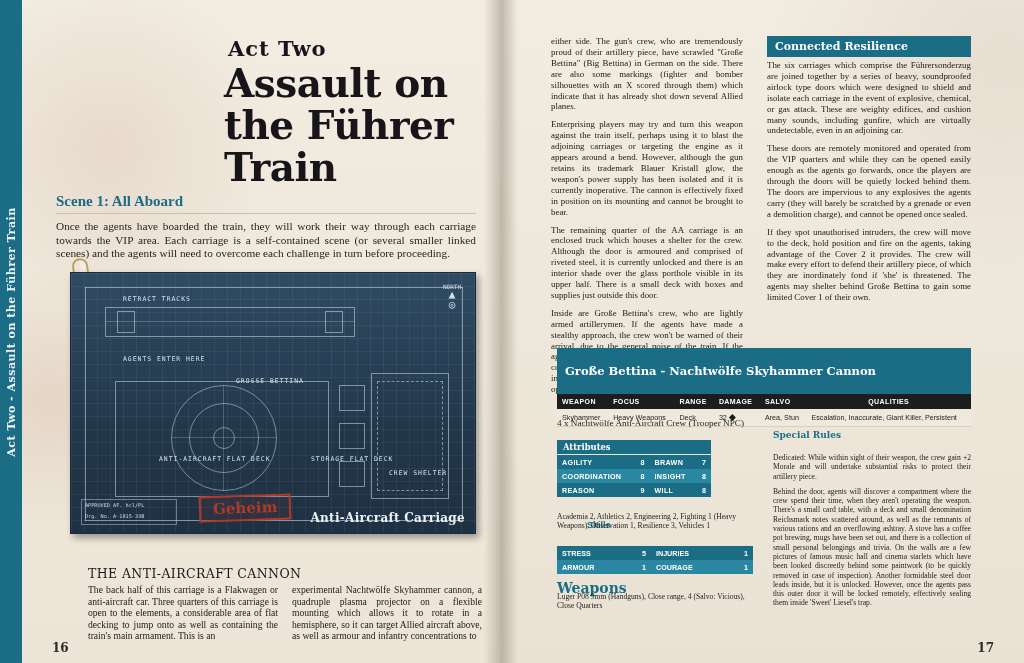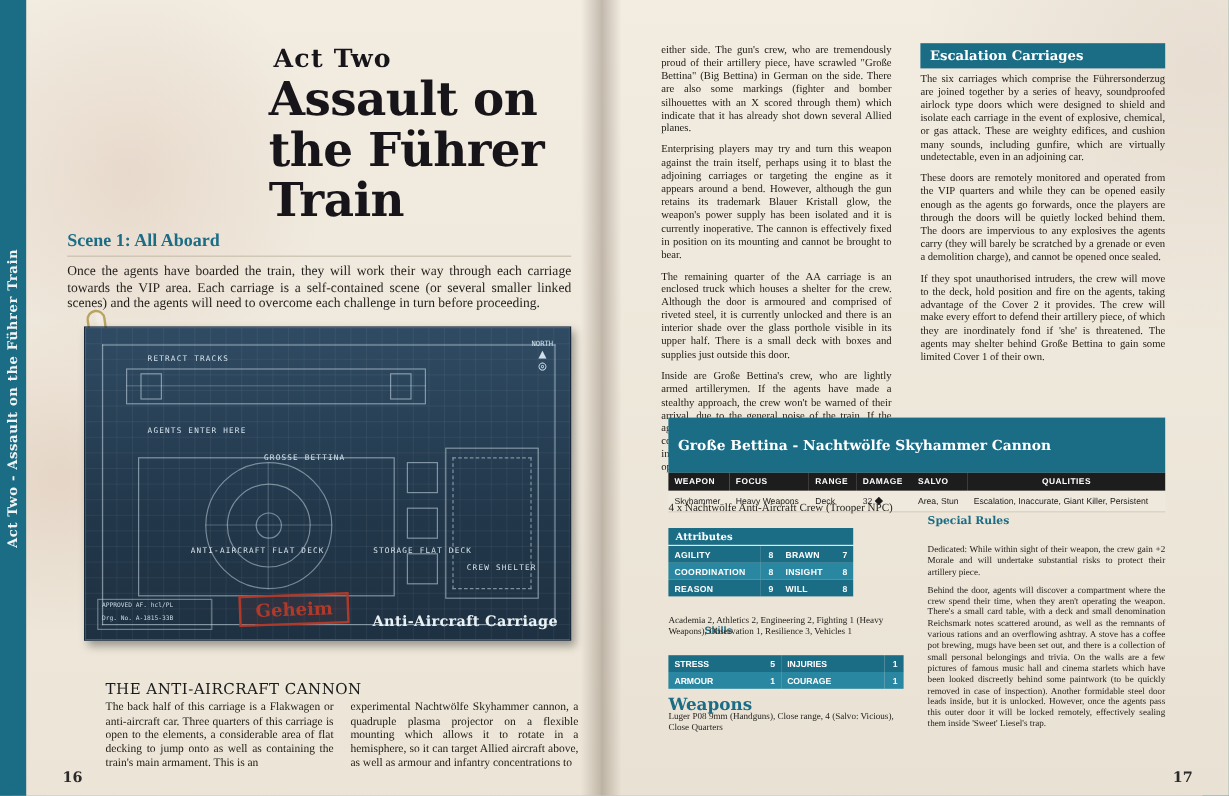--- a/index.html
+++ b/index.html
@@ -276,21 +276,21 @@
         <div class="bp-box" style="left:306px; top:108px; width:66px; height:110px; border-style:dashed;"></div>
 
         <div class="bp-circle" style="left:100px; top:112px; width:106px; height:106px;"></div>
         <div class="bp-circle" style="left:118px; top:130px; width:70px; height:70px;"></div>
         <div class="bp-circle" style="left:142px; top:154px; width:22px; height:22px;"></div>
         <div class="bp-line" style="left:100px; top:164px; width:106px; height:1px; opacity:.45;"></div>
         <div class="bp-line" style="left:152px; top:112px; width:1px; height:106px; opacity:.45;"></div>
 
         <div class="bp-label" style="left:52px; top:22px;">Retract Tracks</div>
         <div class="bp-label" style="left:52px; top:82px;">Agents enter here</div>
-        <div class="bp-label" style="left:102px; top:104px;padding-left:47px;">Grosse Bettina</div>
+        <div class="bp-label" style="left:118px; top:104px;padding-left:47px;">Grosse Bettina</div>
         <div class="bp-label" style="left:88px; top:182px;">Anti-Aircraft Flat Deck</div>
         <div class="bp-label" style="left:240px; top:182px;">Storage Flat Deck</div>
         <div class="bp-label" style="left:318px; top:196px;">Crew Shelter</div>
 
         <div class="compass">
           <div>NORTH</div>
           <div style="font-size:11px;line-height:10px;">▲</div>
           <div style="font-size:11px;line-height:10px;">◎</div>
         </div>
 
@@ -314,21 +314,21 @@
   <div class="page" id="page-right">
     <div id="right-inner">
 
       <div class="rcol" style="left:50px; top:36px; width:192px;">
         <p class="lead">either side. The gun's crew, who are tremendously proud of their artillery piece, have scrawled "Große Bettina" (Big Bettina) in German on the side. There are also some markings (fighter and bomber silhouettes with an X scored through them) which indicate that it has already shot down several Allied planes.</p>
         <p>Enterprising players may try and turn this weapon against the train itself, perhaps using it to blast the adjoining carriages or targeting the engine as it appears around a bend. However, although the gun retains its trademark Blauer Kristall glow, the weapon's power supply has been isolated and it is currently inoperative. The cannon is effectively fixed in position on its mounting and cannot be brought to bear.</p>
         <p>The remaining quarter of the AA carriage is an enclosed truck which houses a shelter for the crew. Although the door is armoured and comprised of riveted steel, it is currently unlocked and there is an interior shade over the glass porthole visible in its upper half. There is a small deck with boxes and supplies just outside this door.</p>
         <p>Inside are Große Bettina's crew, who are lightly armed artillerymen. If the agents have made a stealthy approach, the crew won't be warned of their arrival, due to the general noise of the train. If the agents made a lot of noise, fail a test, or roll a complication, the crew are alerted and will investigate, either by peeping through the shade or by opening the door to see the cause for themselves.</p>
       </div>
 
-      <div class="boxhead" style="left:266px; top:36px; width:204px;">Escalation Carriages</div>
+      <div class="boxhead" style="left:266px; top:36px; width:204px;">Connected Resilience</div>
       <div class="rcol" style="left:266px; top:60px; width:204px;">
         <p class="lead">The six carriages which comprise the Führersonderzug are joined together by a series of heavy, soundproofed airlock type doors which were designed to shield and isolate each carriage in the event of explosive, chemical, or gas attack. These are weighty edifices, and cushion many sounds, including gunfire, which are virtually undetectable, even in an adjoining car.</p>
         <p>These doors are remotely monitored and operated from the VIP quarters and while they can be opened easily enough as the agents go forwards, once the players are through the doors will be quietly locked behind them. The doors are impervious to any explosives the agents carry (they will barely be scratched by a grenade or even a demolition charge), and cannot be opened once sealed.</p>
         <p>If they spot unauthorised intruders, the crew will move to the deck, hold position and fire on the agents, taking advantage of the Cover 2 it provides. The crew will make every effort to defend their artillery piece, of which they are inordinately fond if 'she' is threatened. The agents may shelter behind Große Bettina to gain some limited Cover 1 of their own.</p>
       </div>
 
       <div id="weapon-block">
         <div class="tbl-title">Große Bettina - Nachtwölfe Skyhammer Cannon</div>
         <table class="weapon">
           <tbody>

